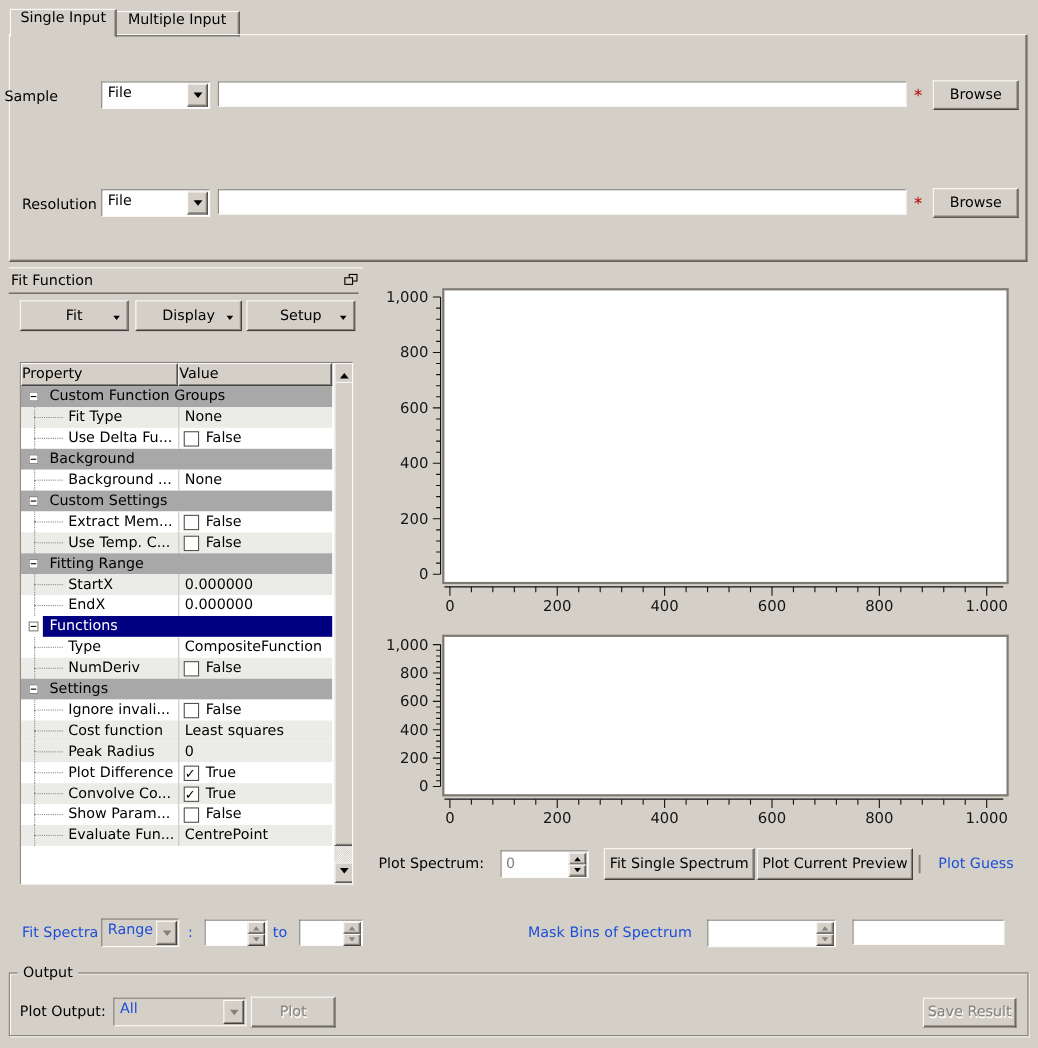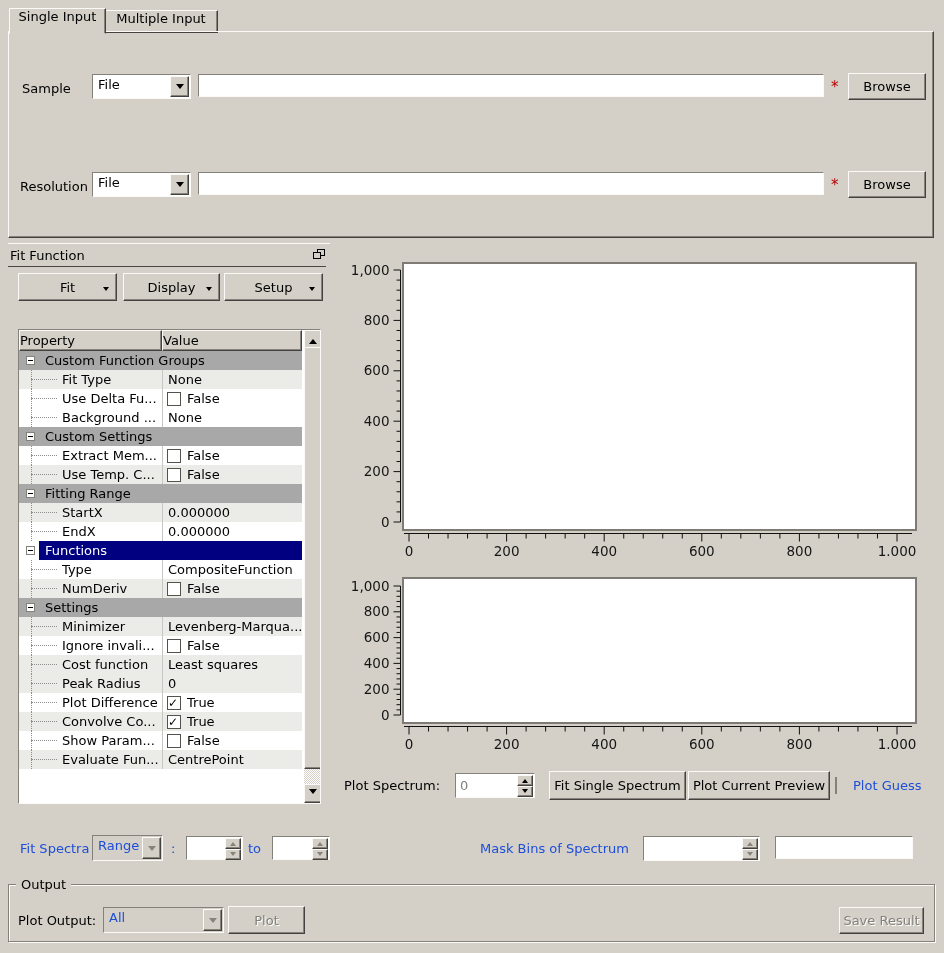--- a/index.html
+++ b/index.html
@@ -112,21 +112,21 @@
 
 <div class="abs tab" style="left:9px;top:8px;width:95px;height:24px;z-index:3">
   <span class="txt">Single Input</span>
 </div>
 <div class="abs tab" style="left:104px;top:10px;width:112px;height:21px;z-index:1;border-bottom:1px solid #44423e">
   <span class="txt">Multiple Input</span>
 </div>
 <div class="abs pane" style="left:8px;top:31px;width:924px;height:205px;z-index:2;background:transparent"></div>
 
 
-<div class="abs txt" style="left:22px;top:81px;z-index:3">Sample</div>
+<div class="abs txt" style="left:4px;top:81px;z-index:3">Sample</div>
 <div class="abs combo" style="left:92px;top:74px;width:97px;height:23px;z-index:3">
   <span class="ctext">File</span>
   <span class="cbtn">
       <span class="tri-down"></span>
     </span>
 </div>
 <input class="abs field" style="left: 198px; top: 74px; width: 618px; height: 21px; z-index: 3;" value="">
 <div class="abs txt req" style="left:831px;top:78px;z-index:3">*</div>
 <div class="abs btn" style="left:848px;top:73px;width:76px;height:25px;z-index:3">
   <span class="txt">Browse</span>
@@ -191,20 +191,26 @@
         <span class="pvalue">None</span>
       </div>
       <div class="prow item">
         <span class="tv"></span>
         <span class="th"></span>
         <span class="plabel">Use Delta Fu...</span>
         <span class="vsep"></span>
         <span class="cb pvalue-cb"></span>
         <span class="pvalue-cbtxt">False</span>
       </div>
+      <div class="prow group">
+        <span class="expander">
+          <span class="minus"></span>
+        </span>
+        <span class="glabel">Background</span>
+      </div>
       <div class="prow item">
         <span class="tv"></span>
         <span class="th"></span>
         <span class="plabel">Background ...</span>
         <span class="vsep"></span>
         <span class="pvalue">None</span>
       </div>
       <div class="prow group">
         <span class="expander">
           <span class="minus"></span>
@@ -267,27 +273,20 @@
         <span class="plabel">NumDeriv</span>
         <span class="vsep"></span>
         <span class="cb pvalue-cb"></span>
         <span class="pvalue-cbtxt">False</span>
       </div>
       <div class="prow group">
         <span class="expander">
           <span class="minus"></span>
         </span>
         <span class="glabel">Settings</span>
-      </div>
-      <div class="prow item alt">
-        <span class="tv"></span>
-        <span class="th"></span>
-        <span class="plabel">Minimizer</span>
-        <span class="vsep"></span>
-        <span class="pvalue">Levenberg-Marqua...</span>
       </div>
       <div class="prow item">
         <span class="tv"></span>
         <span class="th"></span>
         <span class="plabel">Ignore invali...</span>
         <span class="vsep"></span>
         <span class="cb pvalue-cb"></span>
         <span class="pvalue-cbtxt">False</span>
       </div>
       <div class="prow item alt">

